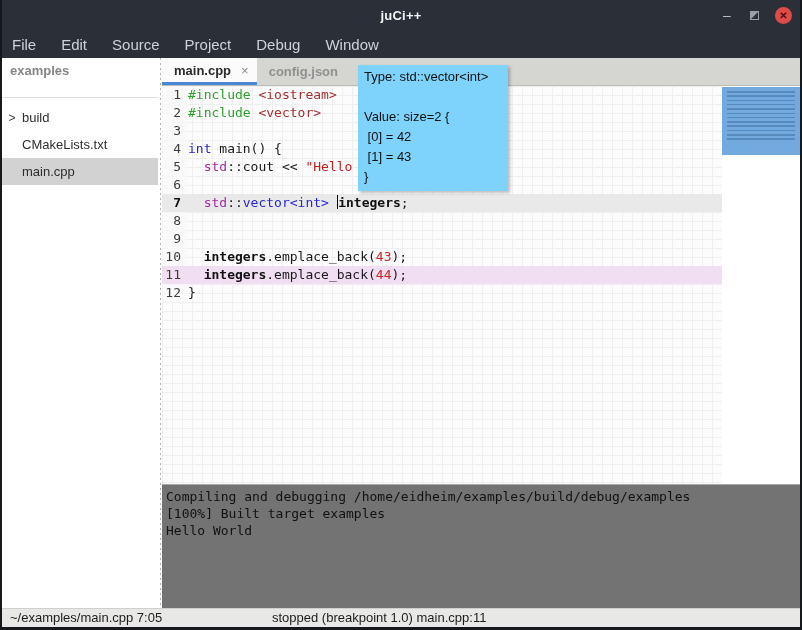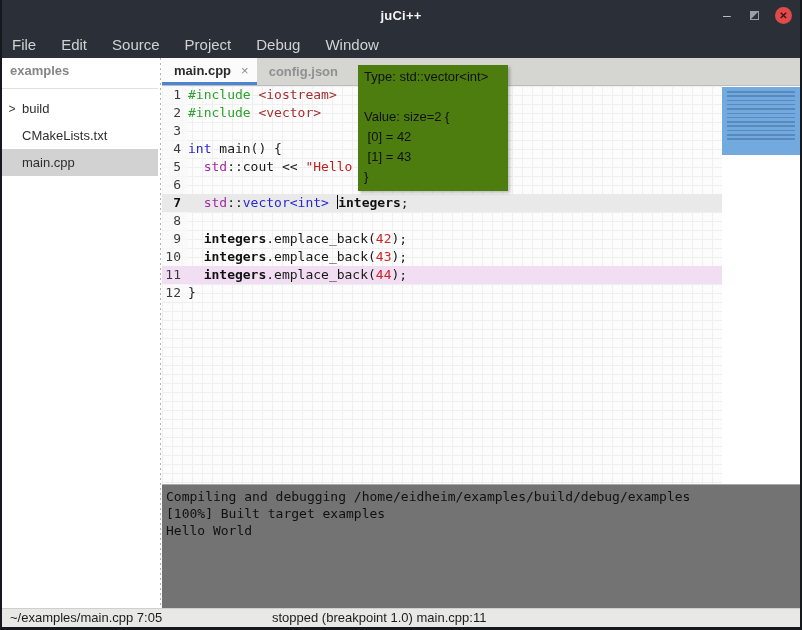--- a/index.html
+++ b/index.html
@@ -32,21 +32,21 @@
 
   
   .menubar { height:28px; background:#2b3038; display:flex; align-items:center; padding-left:10px; }
   .menu-item { color:#ced2d6; font-size:15px; padding:0 13px 0 0; margin-right:12px; cursor:default; }
 
   
   .main { display:flex; height:550px; background:#fff; }
 
   .sidebar { width:156px; background:#ffffff; }
   .sidebar-header {
-    height:31px; line-height:25px; padding-left:8px; font-size:13px; font-weight:700;
+    height:40px; line-height:25px; padding-left:8px; font-size:13px; font-weight:700;
     color:#868686; border-bottom:1px solid #e0e0e0;
   }
   .tree { padding-top:6px; }
   .tree-item { height:27px; display:flex; align-items:center; font-size:13px; color:#2e2e2e; }
   .tree-item .chev { width:20px; text-align:center; color:#3a3a3a; font-size:12px; }
   .tree-item .pad { width:20px; }
   .tree-item.selected { background:#d2d2d2; }
 
   .splitter-v {
     width:4px; background:#ffffff;
@@ -106,21 +106,21 @@
   .statusbar {
     height:19px; background:#e8e8e6; border-top:1px solid #cfcfcd;
     font-size:13px; color:#1c1c1c; position:relative; line-height:18px;
   }
   .status-left { position:absolute; left:8px; top:0; }
   .status-center { position:absolute; left:270px; top:0; }
 
   
   .tooltip {
     position:absolute; left:356px; top:65px; width:150px; z-index:10;
-    background:#4d7c0f; padding:2px 6px 4px 6px;
+    background:#7dd3fc; padding:2px 6px 4px 6px;
     font-size:13px; color:#111;
     box-shadow:2px 2px 3px rgba(0,0,0,.25);
   }
   .tooltip div { height:20px; line-height:20px; white-space:pre; }
 </style>
 </head>
 <body>
 
 <div class="window">
 
@@ -205,21 +205,20 @@
             <div class="code-row hl-current">
               <span class="ln ln-bold">7</span>
               <span class="code-text"><span class="tok-pl">  </span><span class="tok-ns">std</span><span class="tok-pl">::</span><span class="tok-kw">vector&lt;int&gt;</span><span class="tok-pl"> </span><span class="caret"></span><span class="tok-sym">integers</span><span class="tok-pl">;</span></span>
             </div>
             <div class="code-row">
               <span class="ln">8</span>
               <span class="code-text"></span>
             </div>
             <div class="code-row">
               <span class="ln">9</span>
-              <span class="code-text"><span class="tok-pl">  </span><span class="tok-sym">integers</span><span class="tok-pl">.emplace_back(</span><span class="tok-num">42</span><span class="tok-pl">);</span></span>
             </div>
             <div class="code-row">
               <span class="ln">10</span>
               <span class="code-text"><span class="tok-pl">  </span><span class="tok-sym">integers</span><span class="tok-pl">.emplace_back(</span><span class="tok-num">43</span><span class="tok-pl">);</span></span>
             </div>
             <div class="code-row hl-breakpoint">
               <span class="ln">11</span>
               <span class="code-text"><span class="tok-pl">  </span><span class="tok-sym">integers</span><span class="tok-pl">.emplace_back(</span><span class="tok-num">44</span><span class="tok-pl">);</span></span>
             </div>
             <div class="code-row">

